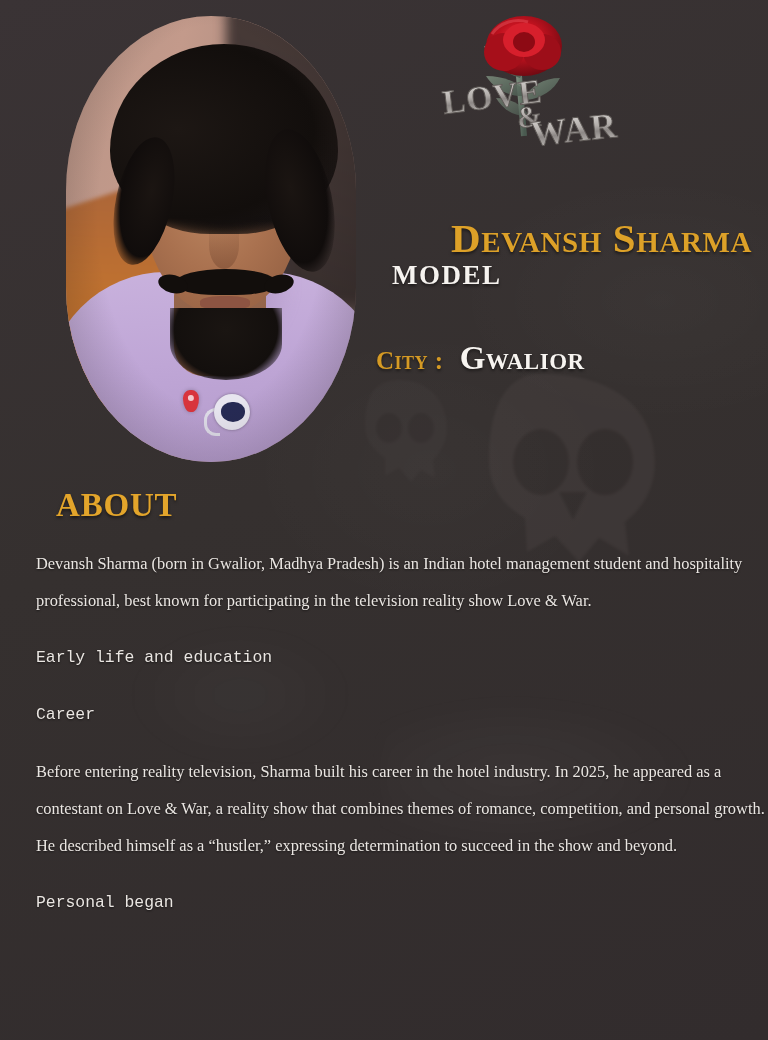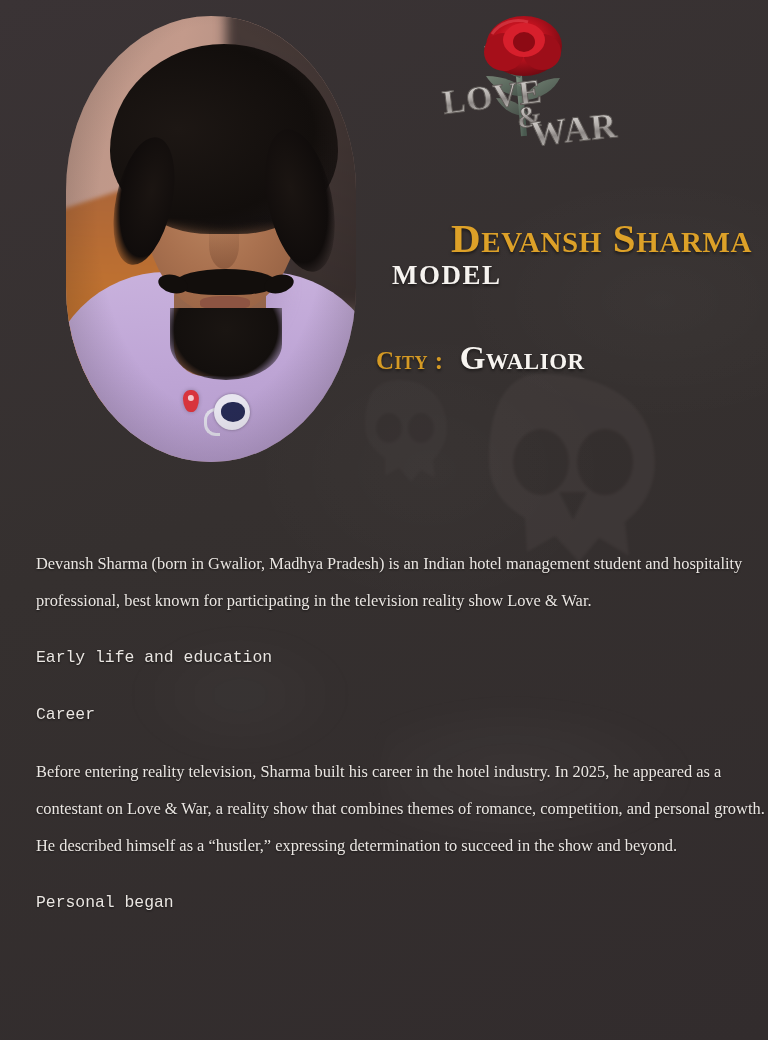--- a/index.html
+++ b/index.html
@@ -488,20 +488,21 @@
 
     <text x="100" y="134" font-family="Liberation Serif, serif" font-size="36" font-weight="bold" fill="url(#stone)" stroke="#5d5855" stroke-width="0.9" letter-spacing="1" transform="rotate(-6 100 134)">WAR</text>
   </svg>
 
   <div class="name">Devansh Sharma</div>
   <div class="role">MODEL</div>
   <div class="cityline">
     <span class="city-label">City :</span><span class="city-value">Gwalior</span>
   </div>
 
+  <div class="about-heading">ABOUT</div>
   <div class="body-text">
       <p>Devansh Sharma (born in Gwalior, Madhya Pradesh) is an Indian hotel management student and hospitality professional, best known for participating in the television reality show Love &amp; War.</p>
       <p class="section-label">Early life and education</p>
       <p class="section-label">Career</p>
       <p>Before entering reality television, Sharma built his career in the hotel industry. In 2025, he appeared as a contestant on Love &amp; War, a reality show that combines themes of romance, competition, and personal growth. He described himself as a “hustler,” expressing determination to succeed in the show and beyond.</p>
       <p class="section-label">Personal began</p>
     </div>
 
 </div>
 

